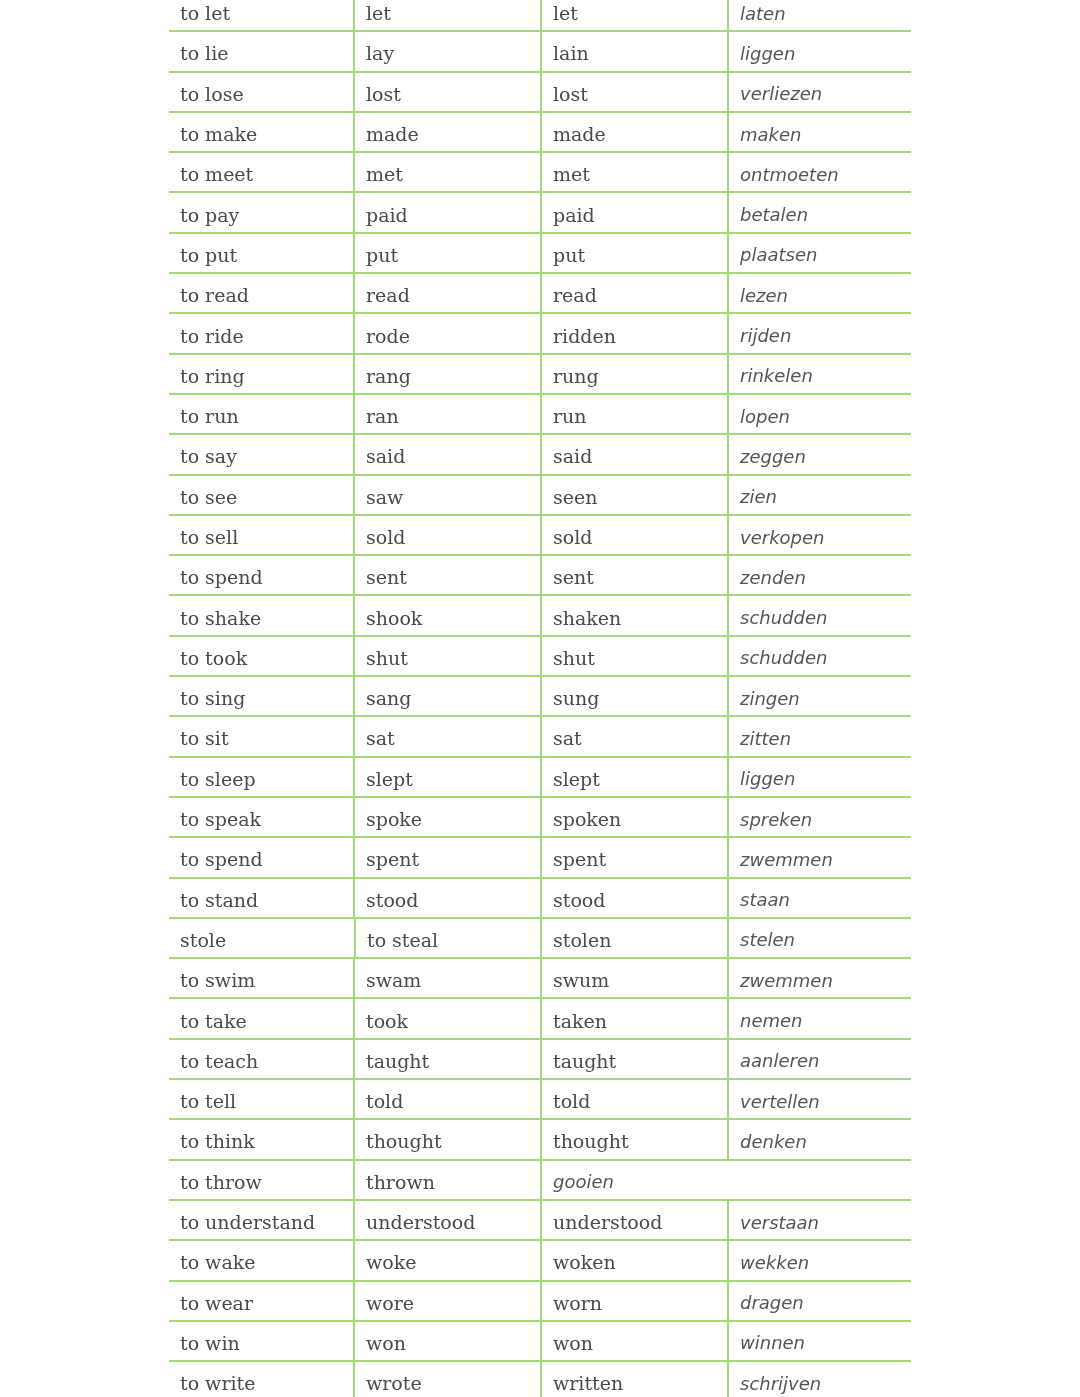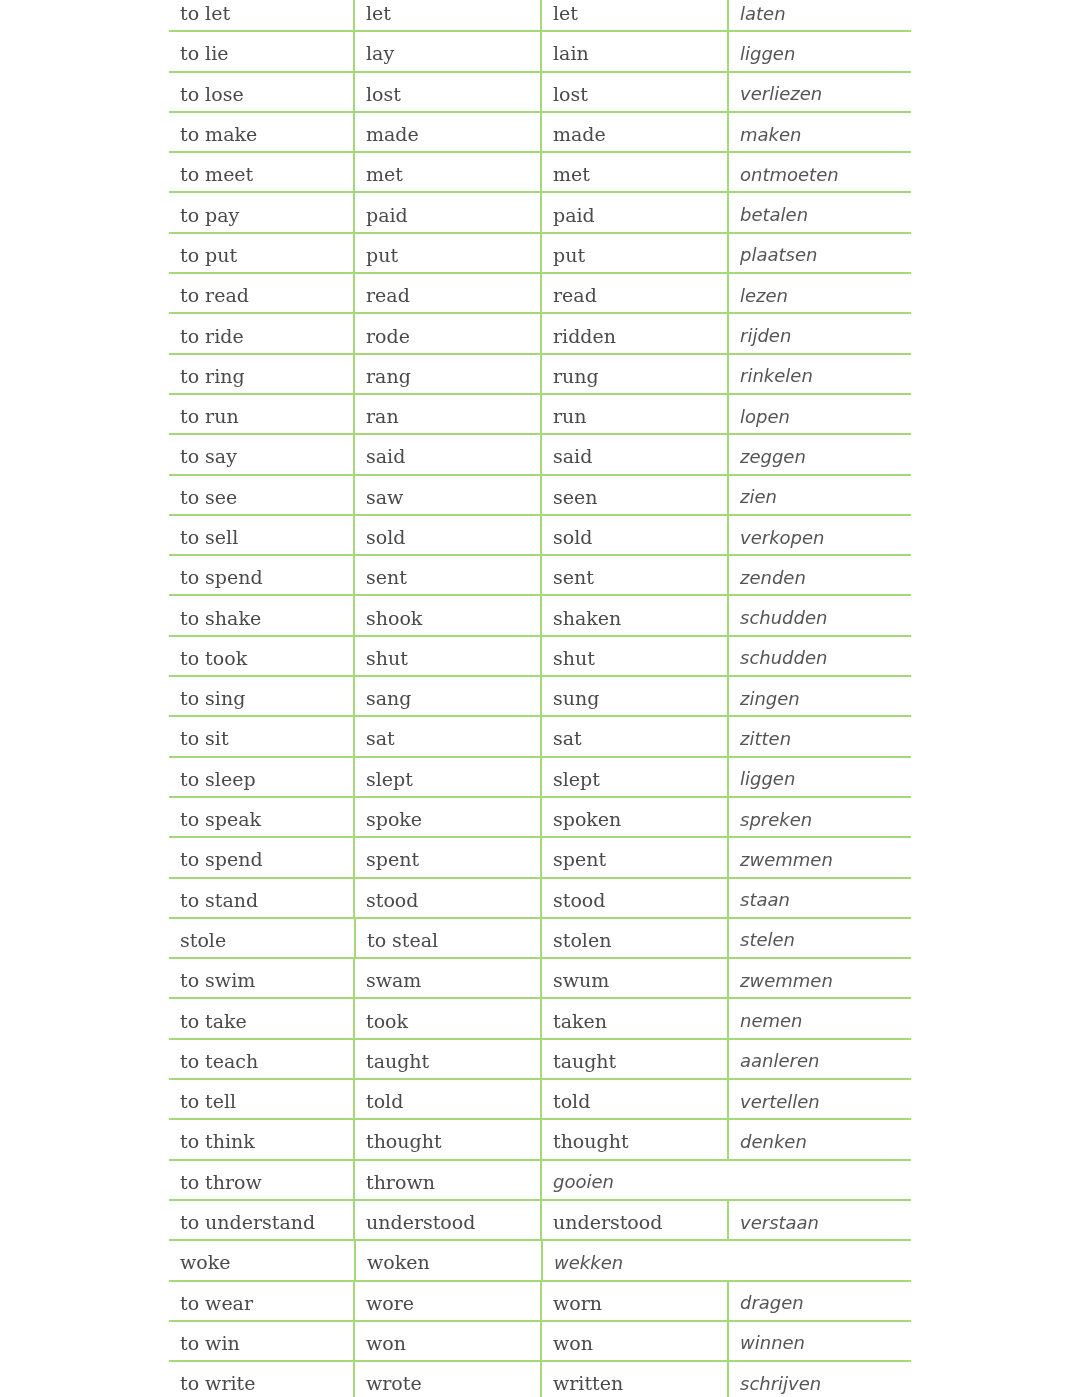--- a/index.html
+++ b/index.html
@@ -216,20 +216,21 @@
       <div class="cell c3">thrown</div>
       <div class="cell c4">gooien</div>
     </div>
     <div class="row">
       <div class="cell c1">to understand</div>
       <div class="cell c2">understood</div>
       <div class="cell c3">understood</div>
       <div class="cell c4">verstaan</div>
     </div>
     <div class="row">
+      <div class="cell c1">to wake</div>
       <div class="cell c2">woke</div>
       <div class="cell c3">woken</div>
       <div class="cell c4">wekken</div>
     </div>
     <div class="row">
       <div class="cell c1">to wear</div>
       <div class="cell c2">wore</div>
       <div class="cell c3">worn</div>
       <div class="cell c4">dragen</div>
     </div>

